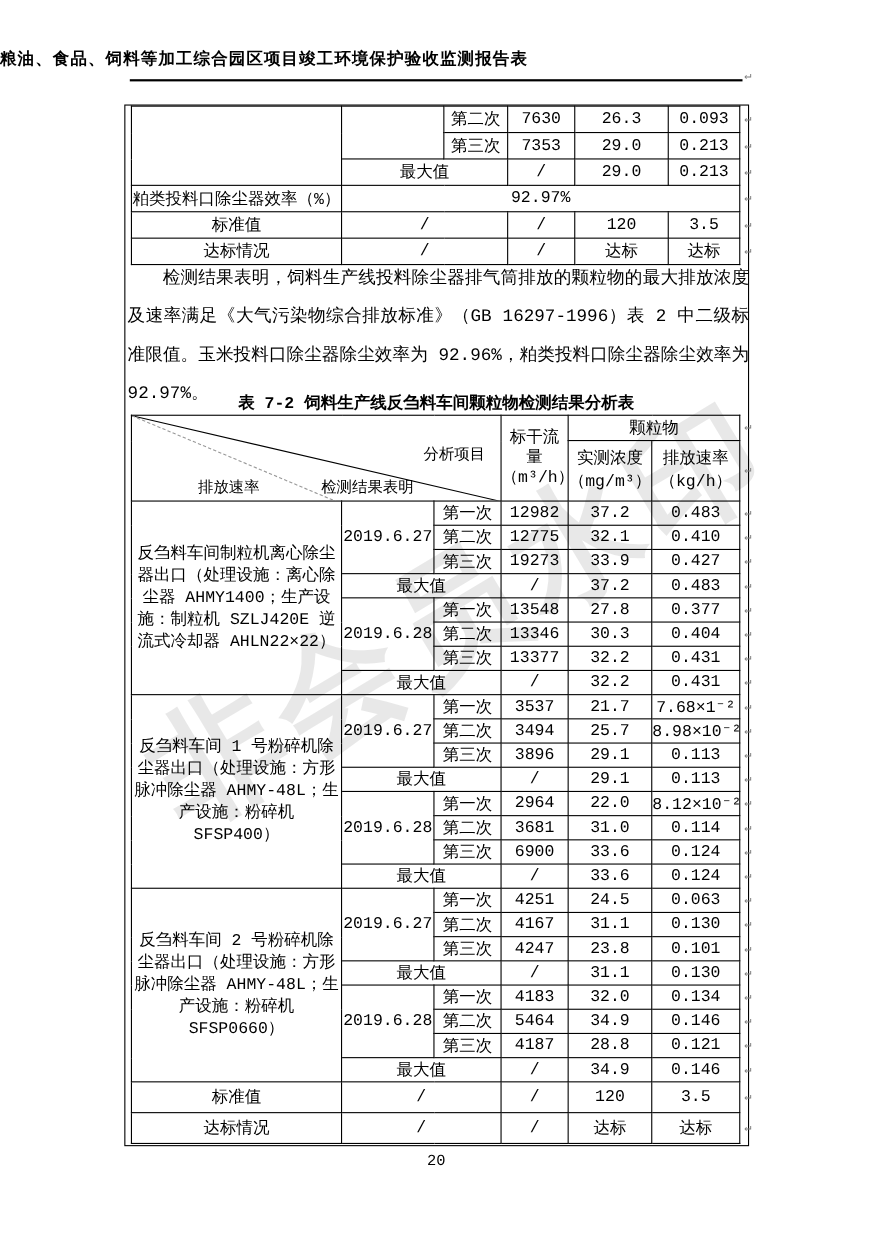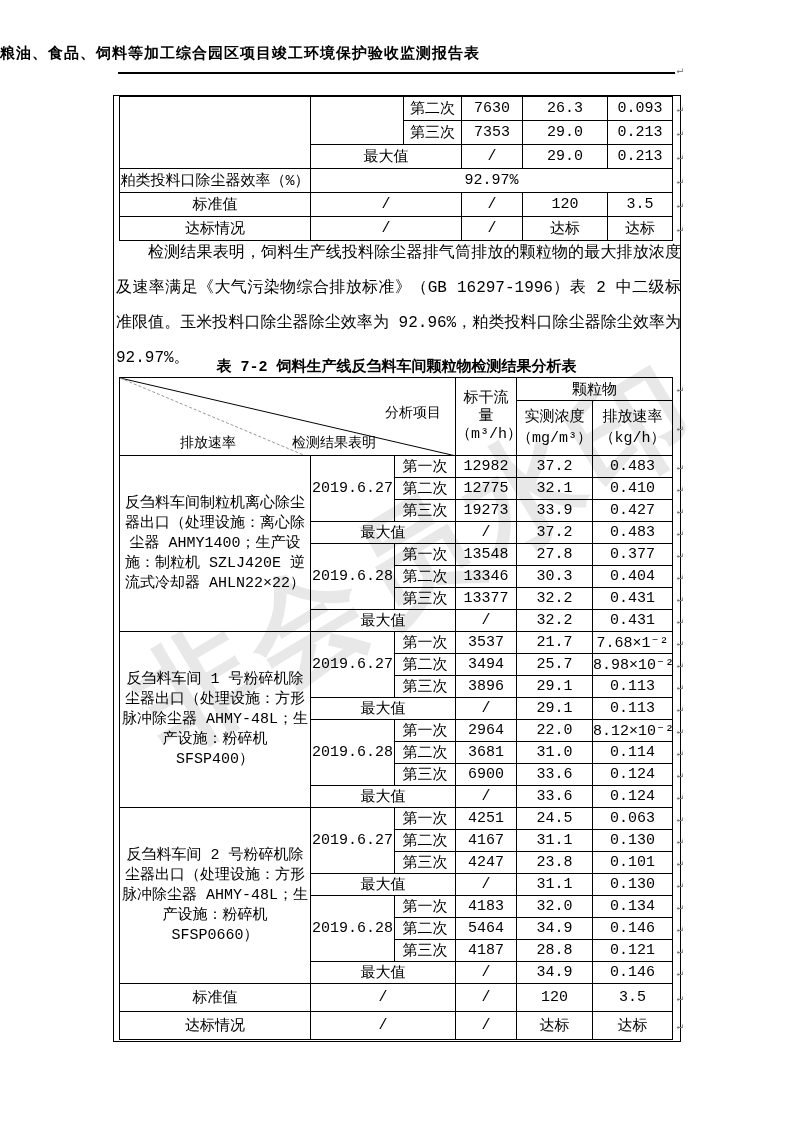--- a/index.html
+++ b/index.html
@@ -319,20 +319,21 @@
       <td colspan="2">/</td>
       <td>/</td>
       <td>达标</td>
       <td>达标</td>
     </tr>
   </tbody>
     </table>
 
   <div id="watermark" class="abs">非会员水印</div>
 
+  <div id="page-number" class="abs">20</div>
 <span class="rowmark" style="top: 102.5px;">↵</span>
     <span class="rowmark" style="top: 126.5px;">↵</span>
     <span class="rowmark" style="top: 150.5px;">↵</span>
     <span class="rowmark" style="top: 174.5px;">↵</span>
     <span class="rowmark" style="top: 198.5px;">↵</span>
     <span class="rowmark" style="top: 222.5px;">↵</span>
     <span class="rowmark" style="top: 383px;">↵</span>
     <span class="rowmark" style="top: 422px;">↵</span>
     <span class="rowmark" style="top: 460.5px;">↵</span>
     <span class="rowmark" style="top: 482.5px;">↵</span>

